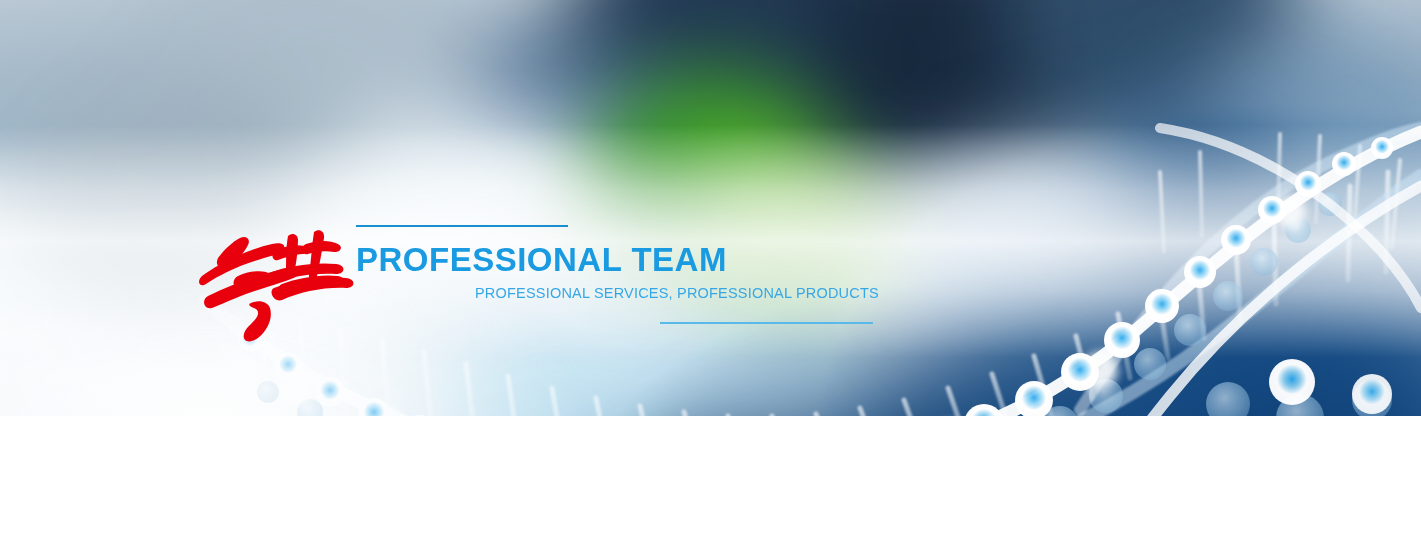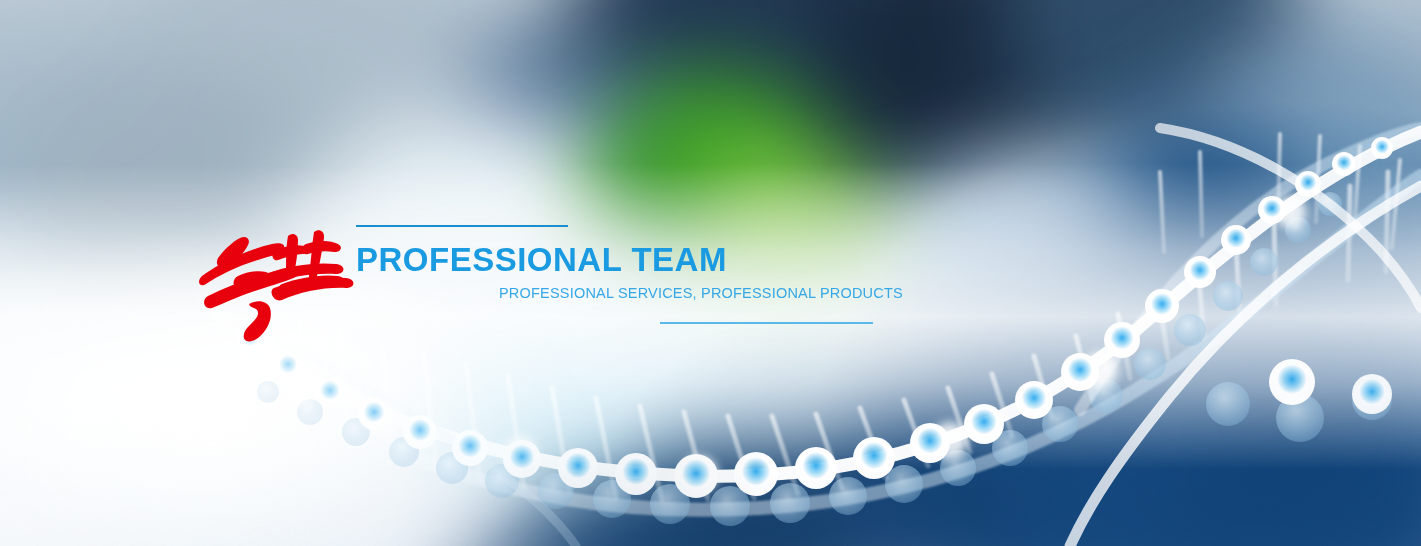--- a/index.html
+++ b/index.html
@@ -3,21 +3,21 @@
 <meta charset="utf-8">
 <style>
   html, body {
     margin: 0;
     padding: 0;
     background: #ffffff;
   }
   #banner {
     position: relative;
     width: 1421px;
-    height: 546px;
+    height: 416px;
     overflow: hidden;
     font-family: "Liberation Sans", "DejaVu Sans", sans-serif;
     background: #dfe8ee;
   }
 
   
   .bg-layer {
     position: absolute;
     inset: 0;
     pointer-events: none;
@@ -139,21 +139,20 @@
 
   #subhead-en {
     position: absolute;
     left: 475px;
     top: 286px;
     font-size: 14.5px;
     letter-spacing: .2px;
     color: #36a7e6;
     line-height: 1;
     white-space: nowrap;
-    margin-left: 24px;
   }
 
   #subhead-cn {
     position: absolute;
     left: 274px;
     top: 307px;
     font-size: 25px;
     letter-spacing: 1px;
     color: #191919;
     line-height: 1.25;

